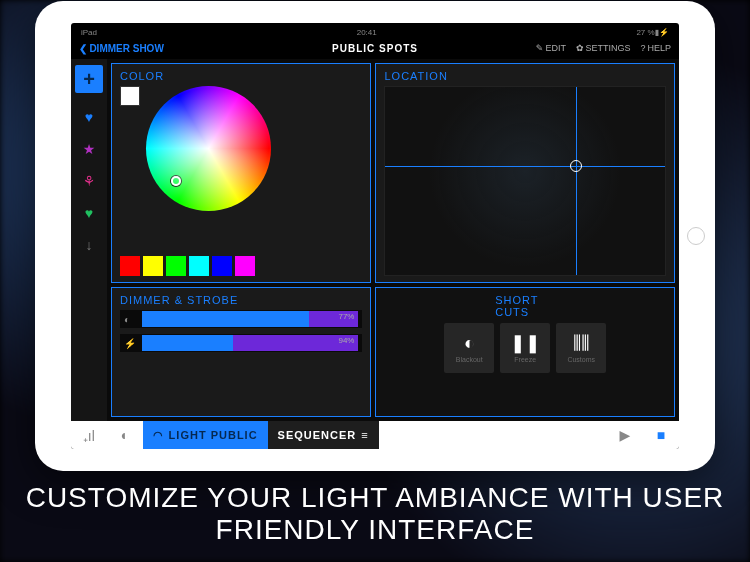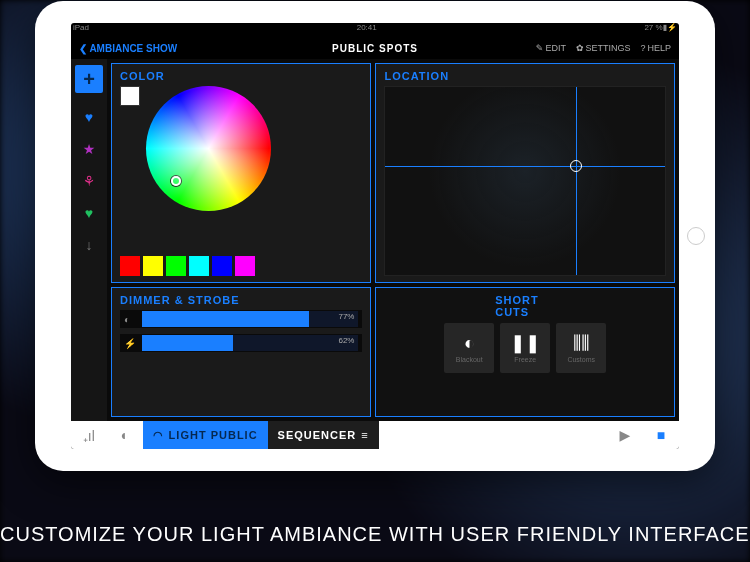--- a/index.html
+++ b/index.html
@@ -1,64 +1,64 @@
 <!DOCTYPE html>
 <html><head>
 <meta charset="utf-8">
 <style>
 *{margin:0;padding:0;box-sizing:border-box;font-family:-apple-system,'Helvetica Neue',Arial,sans-serif}
 body{width:750px;height:562px;background:#000;overflow:hidden;position:relative}
 .bg-blur{position:absolute;inset:0;background:radial-gradient(circle at 15% 30%,rgba(60,120,200,.5),transparent 35%),radial-gradient(circle at 85% 60%,rgba(80,140,220,.4),transparent 40%),radial-gradient(circle at 70% 20%,rgba(30,60,120,.5),transparent 30%),#0a0a15;filter:blur(3px)}
 .ipad{position:absolute;left:50%;top:42%;transform:translate(-50%,-50%);width:680px;height:470px;background:#fff;border-radius:28px;box-shadow:0 10px 40px rgba(0,0,0,.6);padding:22px 36px}
 .screen{width:100%;height:100%;background:#000;border-radius:3px;overflow:hidden;display:flex;flex-direction:column;color:#fff}
-.statusbar{height:14px;display:flex;justify-content:space-between;align-items:flex-start;padding:0 2px;font-size:8px;color:#888}
+.statusbar{height:14px;display:flex;justify-content:space-between;align-items:flex-end;padding:0 10px;font-size:8px;color:#888}
 .statusbar .sb-r{display:flex;gap:0;align-items:center}
 .topbar{height:22px;display:flex;align-items:center;padding:0 8px;font-size:10px;justify-content:space-between}
 .topbar .back{color:#1a7fff;font-weight:600;cursor:pointer;display:flex;align-items:center;gap:2px}
 .topbar .title{position:absolute;left:50%;transform:translateX(-50%);font-weight:700;letter-spacing:1px;font-size:10px}
 .topbar .actions{display:flex;gap:10px;color:#aaa;font-size:9px}
 .topbar .actions span{cursor:pointer;display:flex;align-items:center;gap:2px}
 .main{flex:1;display:flex;min-height:0}
 .sidebar{width:36px;background:#151515;display:flex;flex-direction:column;align-items:center;gap:16px;padding-top:6px}
 .sidebar .add{width:28px;height:28px;background:#1a7fff;border-radius:2px;display:flex;align-items:center;justify-content:center;font-size:20px;font-weight:700;color:#052850;cursor:pointer}
 .sidebar .fav{font-size:14px;cursor:pointer}
 .content{flex:1;background:#0a0a0a;padding:4px;display:grid;grid-template-columns:1fr 1.15fr;grid-template-rows:1.7fr 1fr;gap:4px;min-height:0}
 .panel{border:1.5px solid #1a7fff;background:#1a1a1a;padding:6px 8px;display:flex;flex-direction:column}
-.panel .hdr{color:#1a7fff;font-weight:700;font-size:11px;letter-spacing:1px;margin-bottom:4px}
+.panel .hdr{color:#1a7fff;font-weight:400;font-size:11px;letter-spacing:1px;margin-bottom:4px}
 .color-panel{grid-row:1;grid-column:1}
 .color-body{display:flex;gap:6px;flex:1;align-items:flex-start}
 .swatch-current{width:20px;height:20px;background:#fff;border:1px solid #333}
 .wheel{width:125px;height:125px;border-radius:50%;background:conic-gradient(from 90deg,red,#ff0,lime,cyan,blue,magenta,red);position:relative}
 .wheel::after{content:'';position:absolute;inset:0;border-radius:50%;background:radial-gradient(circle,#fff 0%,rgba(255,255,255,0) 68%)}
 .wheel .sel{position:absolute;width:10px;height:10px;border:2px solid #fff;border-radius:50%;left:20%;bottom:20%;box-shadow:0 0 0 1px #000}
 .swatches{display:flex;gap:3px;margin-top:4px}
 .swatches div{width:20px;height:20px;cursor:pointer}
 .dimmer-panel{grid-row:2;grid-column:1}
 .slider-row{display:flex;align-items:center;gap:6px;margin-bottom:6px;height:18px;background:#0a0a0a;padding:2px 4px}
 .slider-row .sicon{width:12px;font-size:10px;color:#888}
-.slider-row .track{flex:1;height:16px;background:#0f172a;position:relative}
+.slider-row .track{flex:1;height:16px;background:#6d28d9;position:relative}
 .slider-row .fill{height:100%;background:#1a7fff}
 .slider-row .val{font-size:8px;color:#aaa;position:absolute;right:4px;top:1px}
 .location-panel{grid-row:1;grid-column:2}
 .loc-grid{flex:1;position:relative;background:radial-gradient(circle at 50% 45%,rgba(50,70,90,.3),transparent 55%),#111;border:1px solid #222}
 .loc-grid .vline{position:absolute;top:0;bottom:0;left:68%;width:1px;background:#1a7fff}
 .loc-grid .hline{position:absolute;left:0;right:0;top:42%;height:1px;background:#1a7fff}
 .loc-grid .cross{position:absolute;left:68%;top:42%;width:12px;height:12px;border:1.5px solid #fff;border-radius:50%;transform:translate(-50%,-50%)}
 .short-panel{grid-row:2;grid-column:2;background:#111;display:flex;align-items:center}
 .short-panel .hdr{width:60px;line-height:1.1}
 .short-btns{display:flex;gap:6px;flex:1;justify-content:flex-end}
 .short-btn{width:50px;height:50px;background:#262626;border-radius:2px;display:flex;flex-direction:column;align-items:center;justify-content:center;gap:2px;cursor:pointer}
 .short-btn .bicon{font-size:18px;color:#fff}
 .short-btn .blabel{font-size:7px;color:#666}
 .bottombar{height:28px;background:#ffffff;display:flex;align-items:stretch}
 .bb-item{display:flex;align-items:center;justify-content:center;padding:0 10px;cursor:pointer;color:#fff;gap:5px}
 .bb-item.active{background:#1a7fff;color:#052850;font-weight:700;letter-spacing:1px;font-size:11px}
 .bb-seq{font-weight:700;letter-spacing:1px;font-size:11px;background:#1e1e1e}
 .bb-icon{width:36px;font-size:14px;color:#888}
-.tagline{position:absolute;bottom:16px;left:0;right:0;color:#fff;font-size:20px;font-weight:300;letter-spacing:1px;font-family:'Helvetica Neue',Arial,sans-serif}
+.tagline{position:absolute;bottom:16px;left:0;right:0;text-align:center;color:#fff;font-size:28px;font-weight:300;letter-spacing:1px;font-family:'Helvetica Neue',Arial,sans-serif}
 .home-btn{position:absolute;right:10px;top:50%;transform:translateY(-50%);width:18px;height:18px;border:1px solid #ccc;border-radius:50%}
 </style>
 </head>
 <body>
 
 <div class="bg-blur"></div>
 
 <div class="ipad">
   <div class="home-btn"></div>
   <div class="screen">
@@ -69,21 +69,21 @@
       <div class="sb-r">
         <span>27 %</span>
         <span>▮</span>
         <span>⚡</span>
       </div>
     </div>
 
     <div class="topbar" style="position:relative">
       <div class="back">
         <span>❮</span>
-        <span>AMBIANCE SHOW</span>
+        <span>DIMMER SHOW</span>
       </div>
       <div class="title">PUBLIC SPOTS</div>
       <div class="actions">
         <span>✎ <span>EDIT</span></span>
         <span>✿ <span>SETTINGS</span></span>
         <span>? <span>HELP</span></span>
       </div>
     </div>
 
     <div class="main">
@@ -134,21 +134,21 @@
                 <div class="sicon">◐</div>
                 <div class="track">
                   <div class="fill" style="width:77%"></div>
                   <div class="val">77%</div>
                 </div>
               </div>
               <div class="slider-row">
                 <div class="sicon">⚡</div>
                 <div class="track">
                   <div class="fill" style="width:42%"></div>
-                  <div class="val">62%</div>
+                  <div class="val">94%</div>
                 </div>
               </div>
             </div>
         </div>
 
         <div class="panel short-panel">
           <div class="hdr">SHORT CUTS</div>
           <div class="short-btns" id="short-btns">
               <div class="short-btn">
                 <div class="bicon">◐</div>

